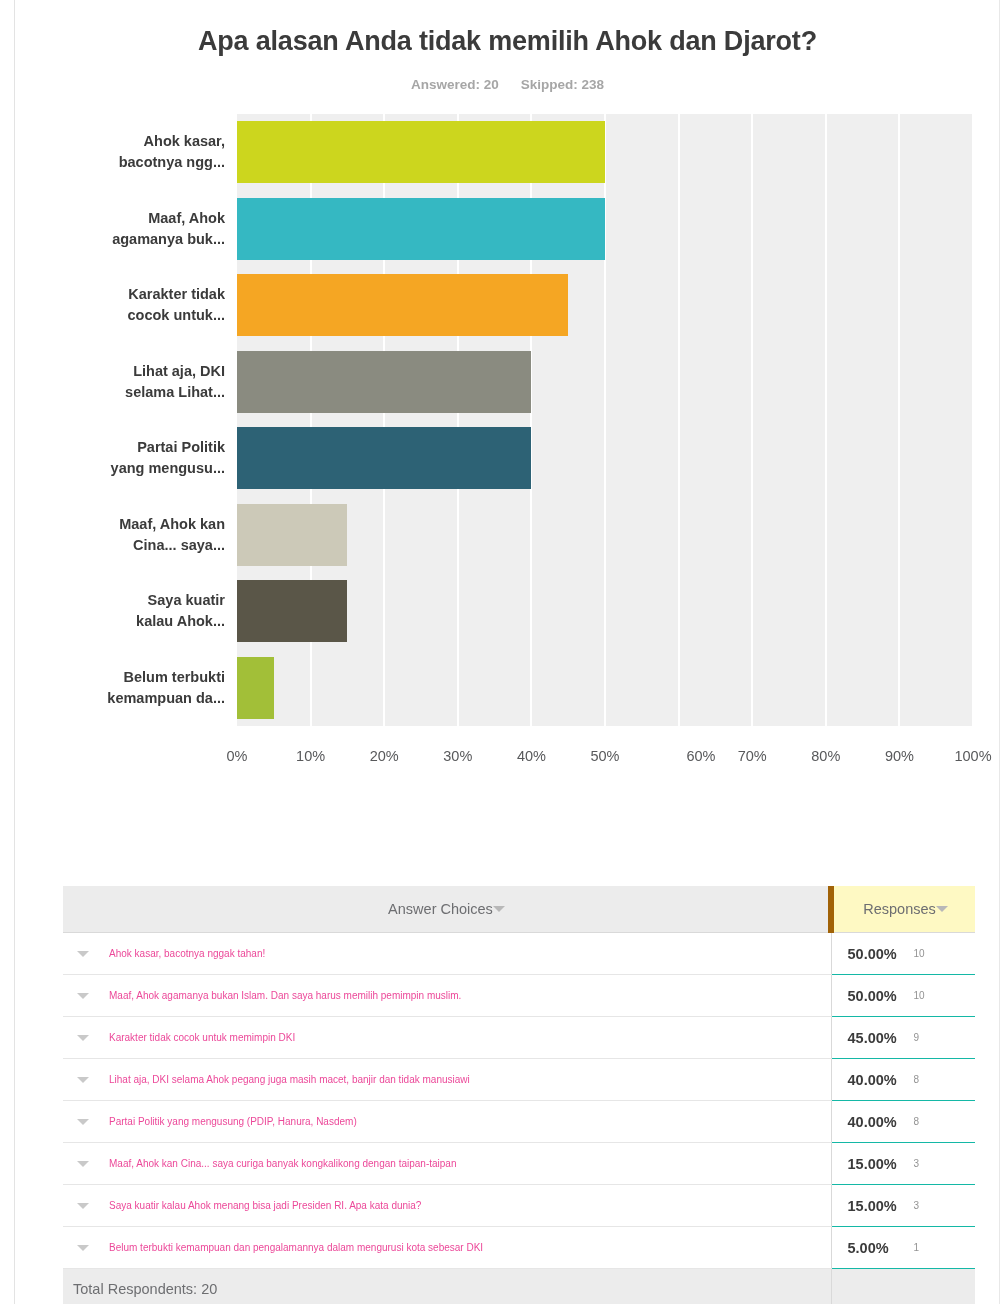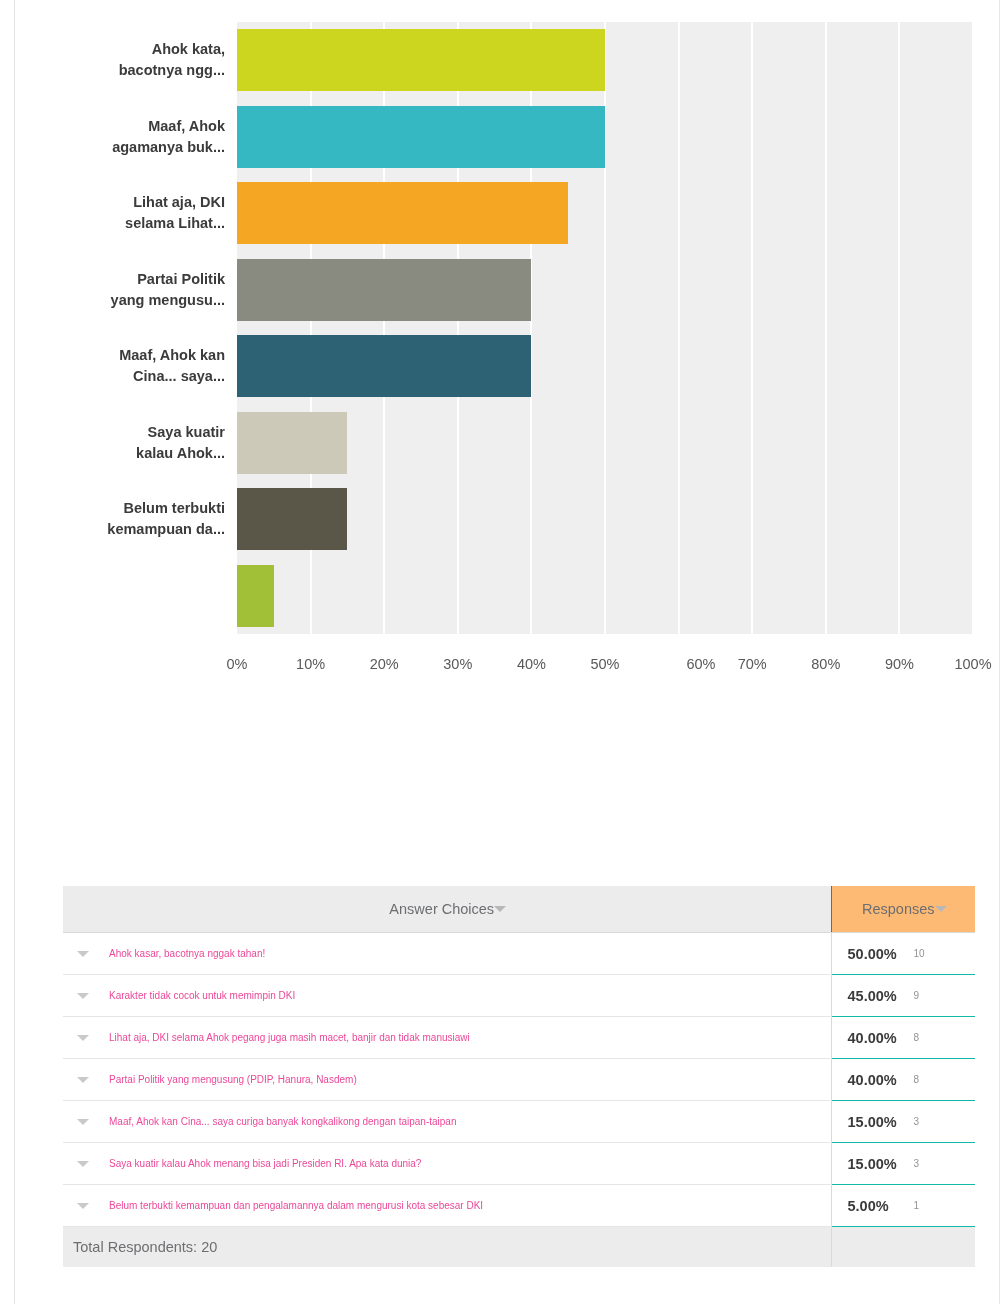--- a/index.html
+++ b/index.html
@@ -162,22 +162,22 @@
   .th-choices, .th-responses {
     background: #ececec;
     height: 46px;
     font-weight: normal;
     font-size: 14.5px;
     color: #6d6e71;
     text-align: left;
     border-bottom: 1px solid #d9d9d9;
   }
   .th-responses {
-    background: #fdba74;
-    border-left: 1px solid #a16207;
+    background: #fef9c3;
+    border-left: 6px solid #a16207;
   }
   .th-inner {
     display: flex;
     align-items: center;
     justify-content: center;
     padding: 0 14px 0 16px;
   }
   .caret {
     display: inline-block;
     width: 0;
@@ -243,33 +243,45 @@
   }
 </style>
 </head>
 <body>
 
 <div class="page-rule-left"></div>
 <div class="page-rule-right"></div>
 
 <div class="page">
 
+  <div class="chart-header">
+    <div class="chart-title">Apa alasan Anda tidak memilih Ahok dan Djarot?</div>
+    <div class="chart-subtitle">
+      <span>Answered: 20</span><span class="sub-gap"></span><span>Skipped: 238</span>
+    </div>
+  </div>
 
   <div class="chart-wrap">
     <div class="ylabels" id="ylabels">
         <div class="yband">
           <div class="ylabel">
-            <div>Ahok kata,</div>
+            <div>Ahok kasar,</div>
             <div>bacotnya ngg...</div>
           </div>
         </div>
         <div class="yband">
           <div class="ylabel">
             <div>Maaf, Ahok</div>
             <div>agamanya buk...</div>
+          </div>
+        </div>
+        <div class="yband">
+          <div class="ylabel">
+            <div>Karakter tidak</div>
+            <div>cocok untuk...</div>
           </div>
         </div>
         <div class="yband">
           <div class="ylabel">
             <div>Lihat aja, DKI</div>
             <div>selama Lihat...</div>
           </div>
         </div>
         <div class="yband">
           <div class="ylabel">
@@ -383,20 +395,34 @@
               <div class="resp-inner">
                 <span class="pct">50.00%</span>
                 <span class="cnt">10</span>
               </div>
             </td>
           </tr>
           <tr>
             <td class="td-choice">
               <div class="td-choice-inner">
                 <span class="row-caret"></span>
+                <span class="choice-text">Maaf, Ahok agamanya bukan Islam. Dan saya harus memilih pemimpin muslim.</span>
+              </div>
+            </td>
+            <td class="td-resp">
+              <div class="resp-inner">
+                <span class="pct">50.00%</span>
+                <span class="cnt">10</span>
+              </div>
+            </td>
+          </tr>
+          <tr>
+            <td class="td-choice">
+              <div class="td-choice-inner">
+                <span class="row-caret"></span>
                 <span class="choice-text">Karakter tidak cocok untuk memimpin DKI</span>
               </div>
             </td>
             <td class="td-resp">
               <div class="resp-inner">
                 <span class="pct">45.00%</span>
                 <span class="cnt">9</span>
               </div>
             </td>
           </tr>

